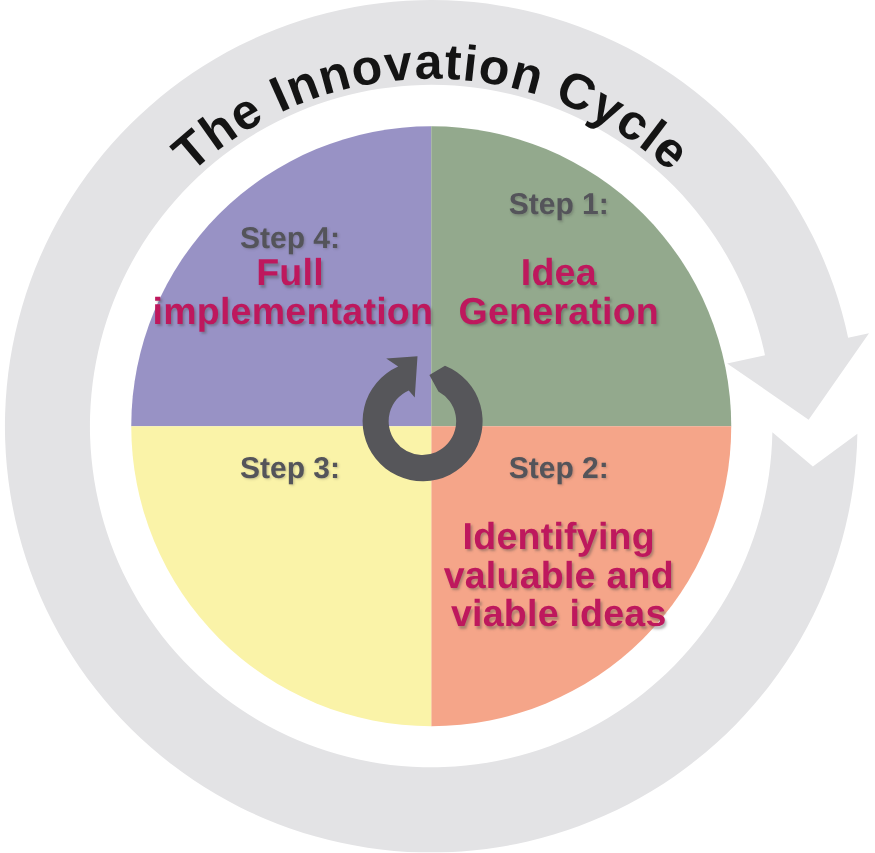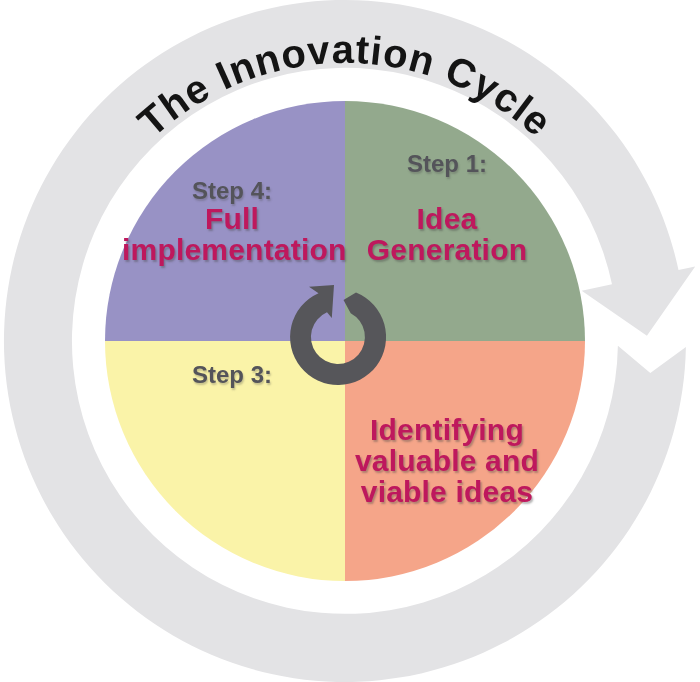--- a/index.html
+++ b/index.html
@@ -68,20 +68,21 @@
       <textPath href="#titleArc" startOffset="50%" text-anchor="middle">The Innovation Cycle</textPath>
     </text>
   </svg>
 
   <div class="label step-label pos-step1">Step 1:</div>
   <div class="label quad-title pos-title1">
     <span>Idea</span><br>
     <span>Generation</span>
   </div>
 
+  <div class="label step-label pos-step2">Step 2:</div>
   <div class="label quad-title pos-title2">
     <span>Identifying</span><br>
     <span>valuable and</span><br>
     <span>viable ideas</span>
   </div>
 
   <div class="label step-label pos-step3">Step 3:</div>
 
   <div class="label step-label pos-step4">Step 4:</div>
   <div class="label quad-title pos-title4">

